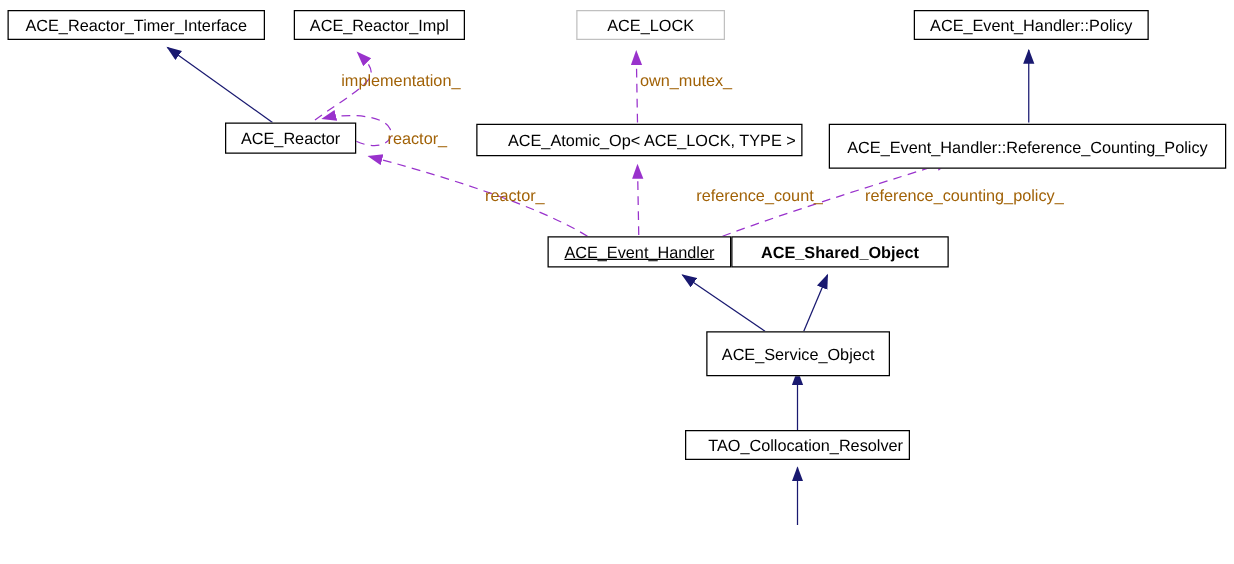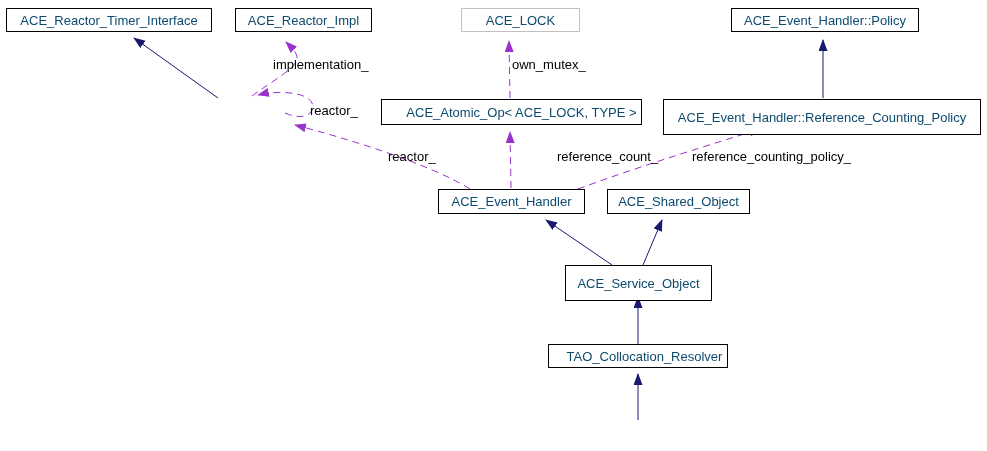--- a/index.html
+++ b/index.html
@@ -9,34 +9,34 @@
     background:#ffffff;
     font-family:"Liberation Sans", sans-serif;
     overflow:hidden;
   }
   #edges{position:absolute;left:0;top:0;width:987px;height:451px;}
   .node{
     position:absolute;
     box-sizing:border-box;
     border:1px solid #000000;
     background:#ffffff;
-    color:#0c4a6e;
+    color:#000000;
     font-size:13px;
     text-align:center;
     white-space:nowrap;
     display:flex;align-items:center;justify-content:center;
     cursor:pointer;
     z-index:2;
   }
   .node.grey-border{border-color:#c0c0c0;}
   .node.highlight{background:#bfbfbf;}
   .edge-label{
     position:absolute;
     font-size:13px;
-    color:#000000;
+    color:#a16207;
     white-space:nowrap;
     z-index:3;
   }
 </style>
 </head>
 <body>
 
 <div id="stage">
 
   <svg id="edges" width="987" height="451" viewBox="0 0 987 451">
@@ -65,28 +65,29 @@
   </svg>
 
   <div class="node" style="left:6px;top:8px;width:206px;height:24px;">ACE_Reactor_Timer_Interface</div>
 
   <div class="node" style="left:235px;top:8px;width:137px;height:24px;">ACE_Reactor_Impl</div>
 
   <div class="node grey-border" style="left:461px;top:8px;width:119px;height:24px;">ACE_LOCK</div>
 
   <div class="node" style="left:731px;top:8px;width:188px;height:24px;">ACE_Event_Handler::Policy</div>
 
+  <div class="node" style="left:180px;top:98px;width:105px;height:25px;">ACE_Reactor</div>
 
   <div class="node" style="left:381px;top:99px;width:261px;height:26px;padding-left:20px;">ACE_Atomic_Op&lt; ACE_LOCK, TYPE &gt;</div>
 
   <div class="node" style="left:663px;top:99px;width:318px;height:36px;">ACE_Event_Handler::Reference_Counting_Policy</div>
 
-  <div class="node" style="left:438px;top:189px;width:147px;height:25px;">ACE_Event_Handler</div>
+  <div class="node" style="left:438px;top:189px;width:147px;height:25px;text-decoration:underline;">ACE_Event_Handler</div>
 
-  <div class="node" style="left:607px;top:189px;width:143px;height:25px;">ACE_Shared_Object</div>
+  <div class="node" style="left:585px;top:189px;width:174px;height:25px;font-weight:bold;">ACE_Shared_Object</div>
 
   <div class="node" style="left:565px;top:265px;width:147px;height:36px;">ACE_Service_Object</div>
 
   <div class="node" style="left:548px;top:344px;width:180px;height:24px;padding-left:13px;">TAO_Collocation_Resolver</div>
 
 
   <span class="edge-label" style="left:273px;top:57px;">implementation_</span>
 
   <span class="edge-label" style="left:512px;top:57px;">own_mutex_</span>
 

